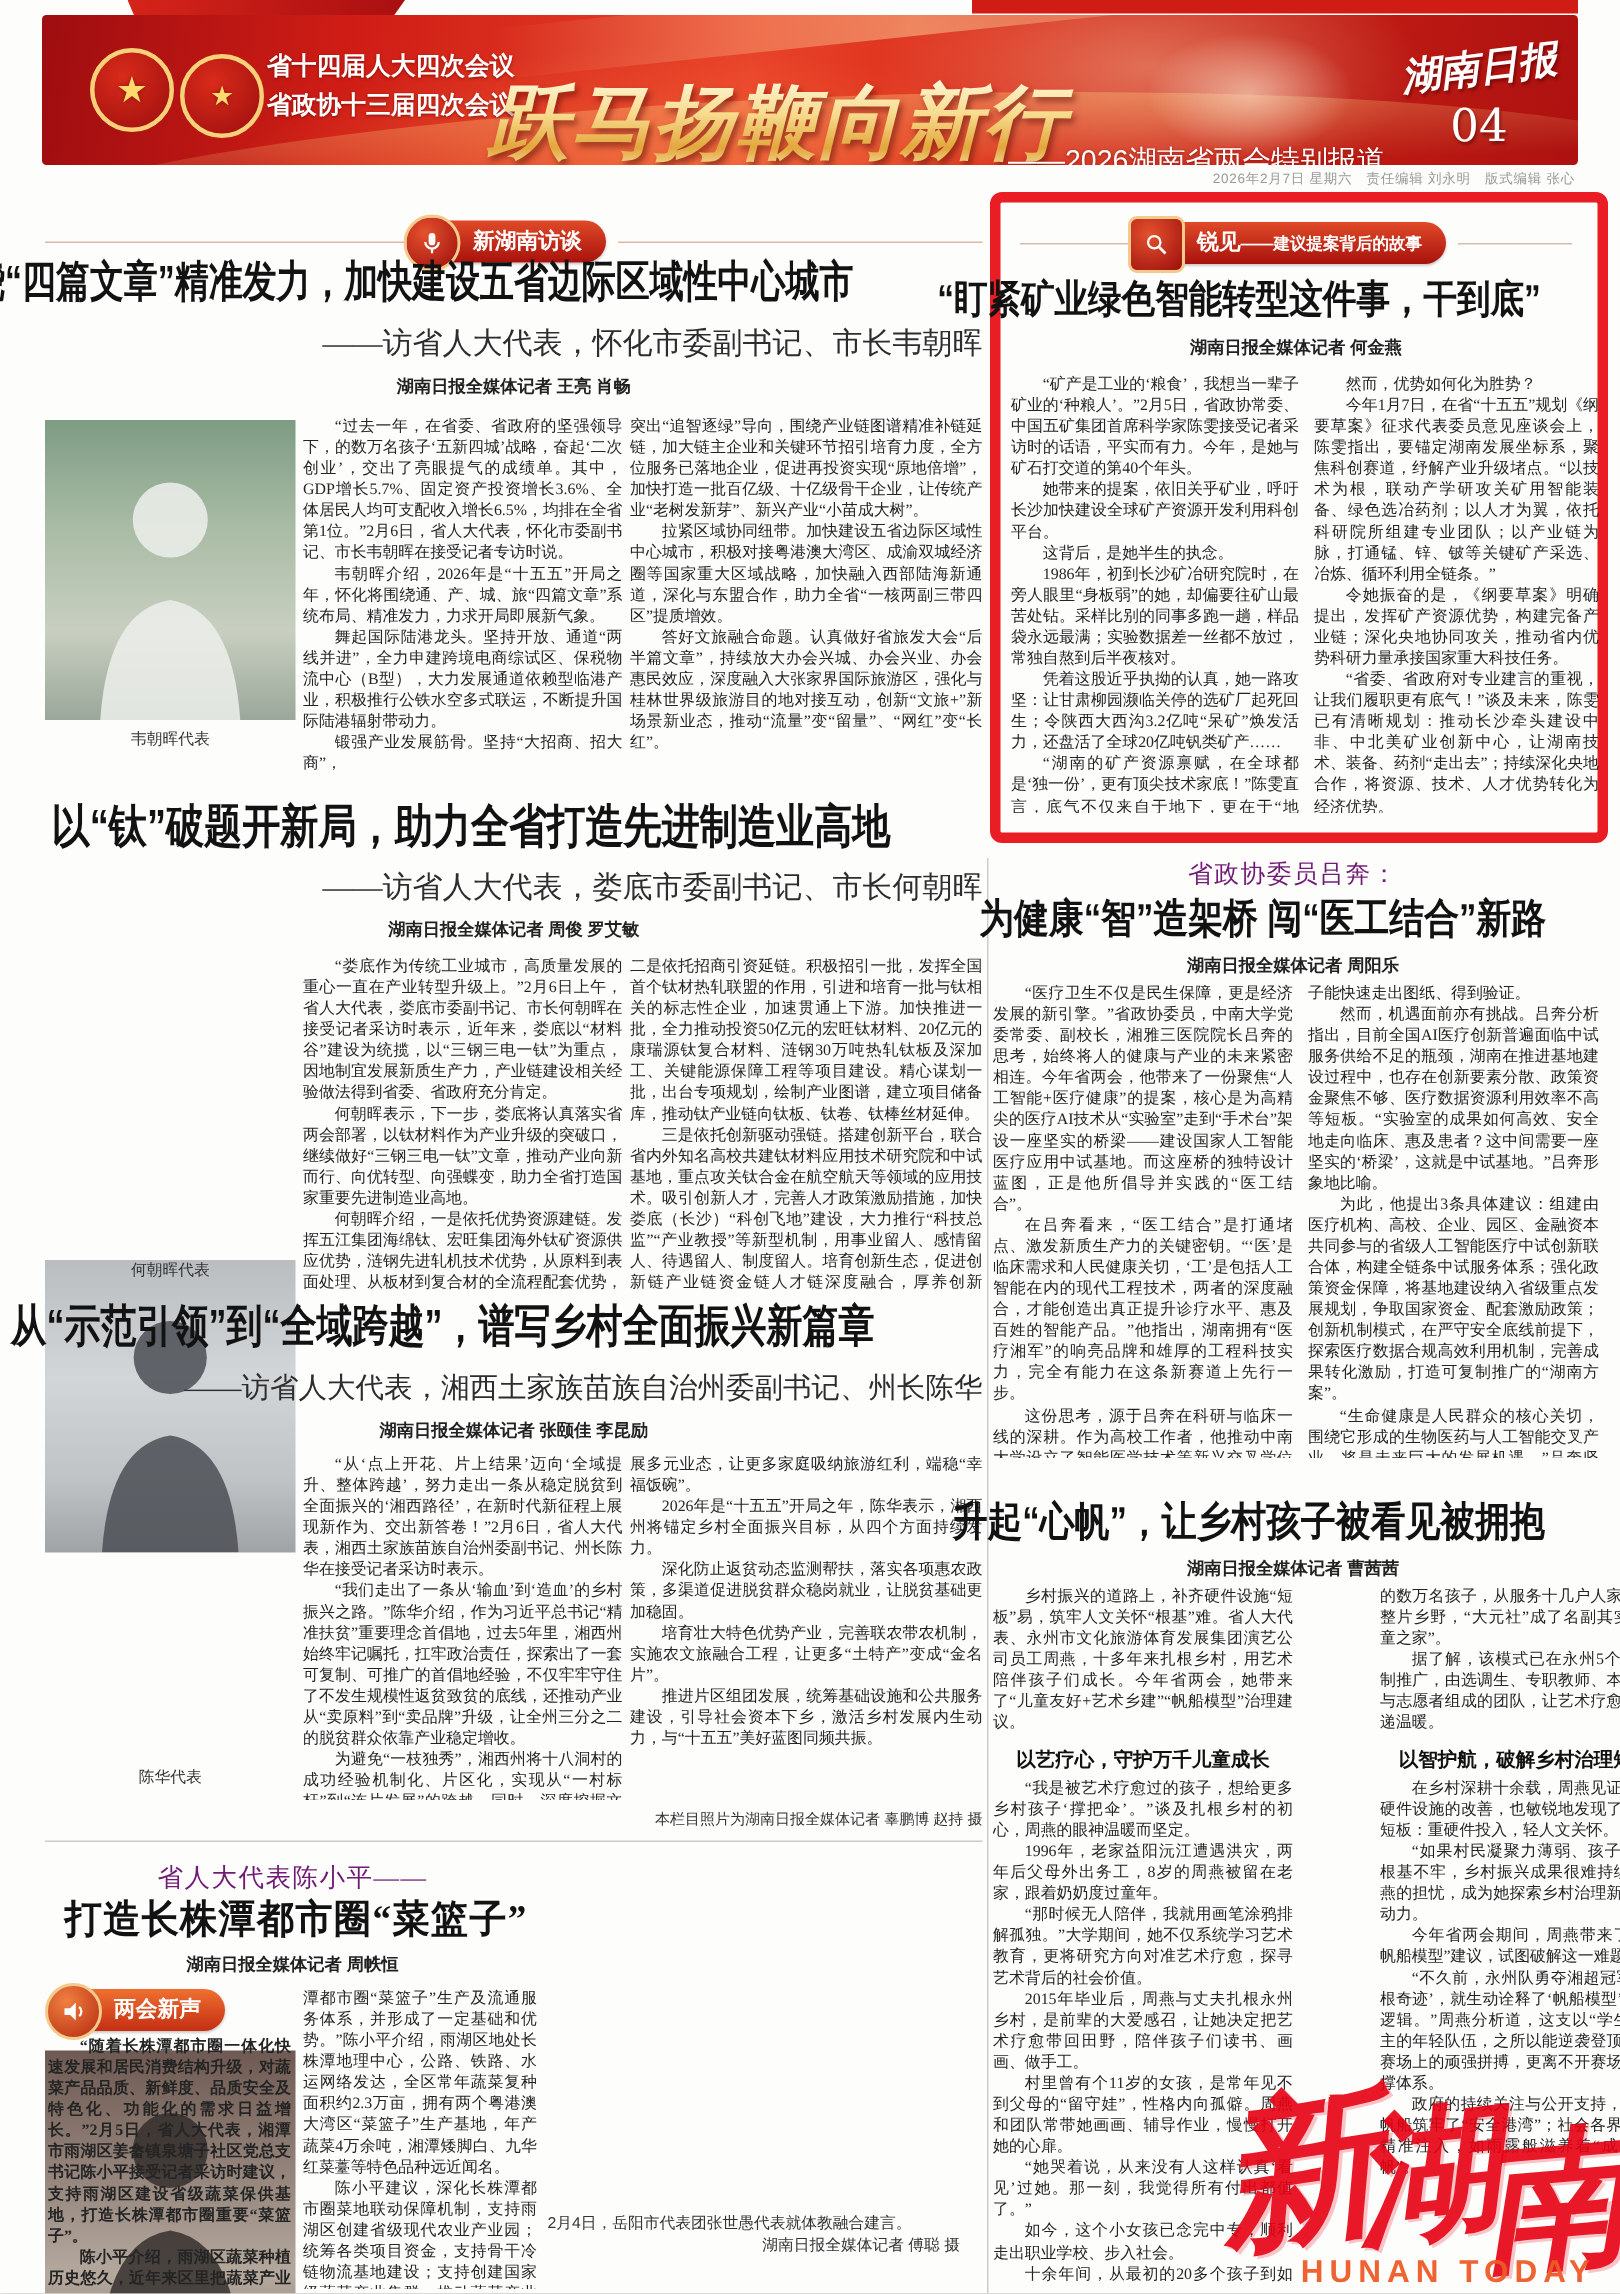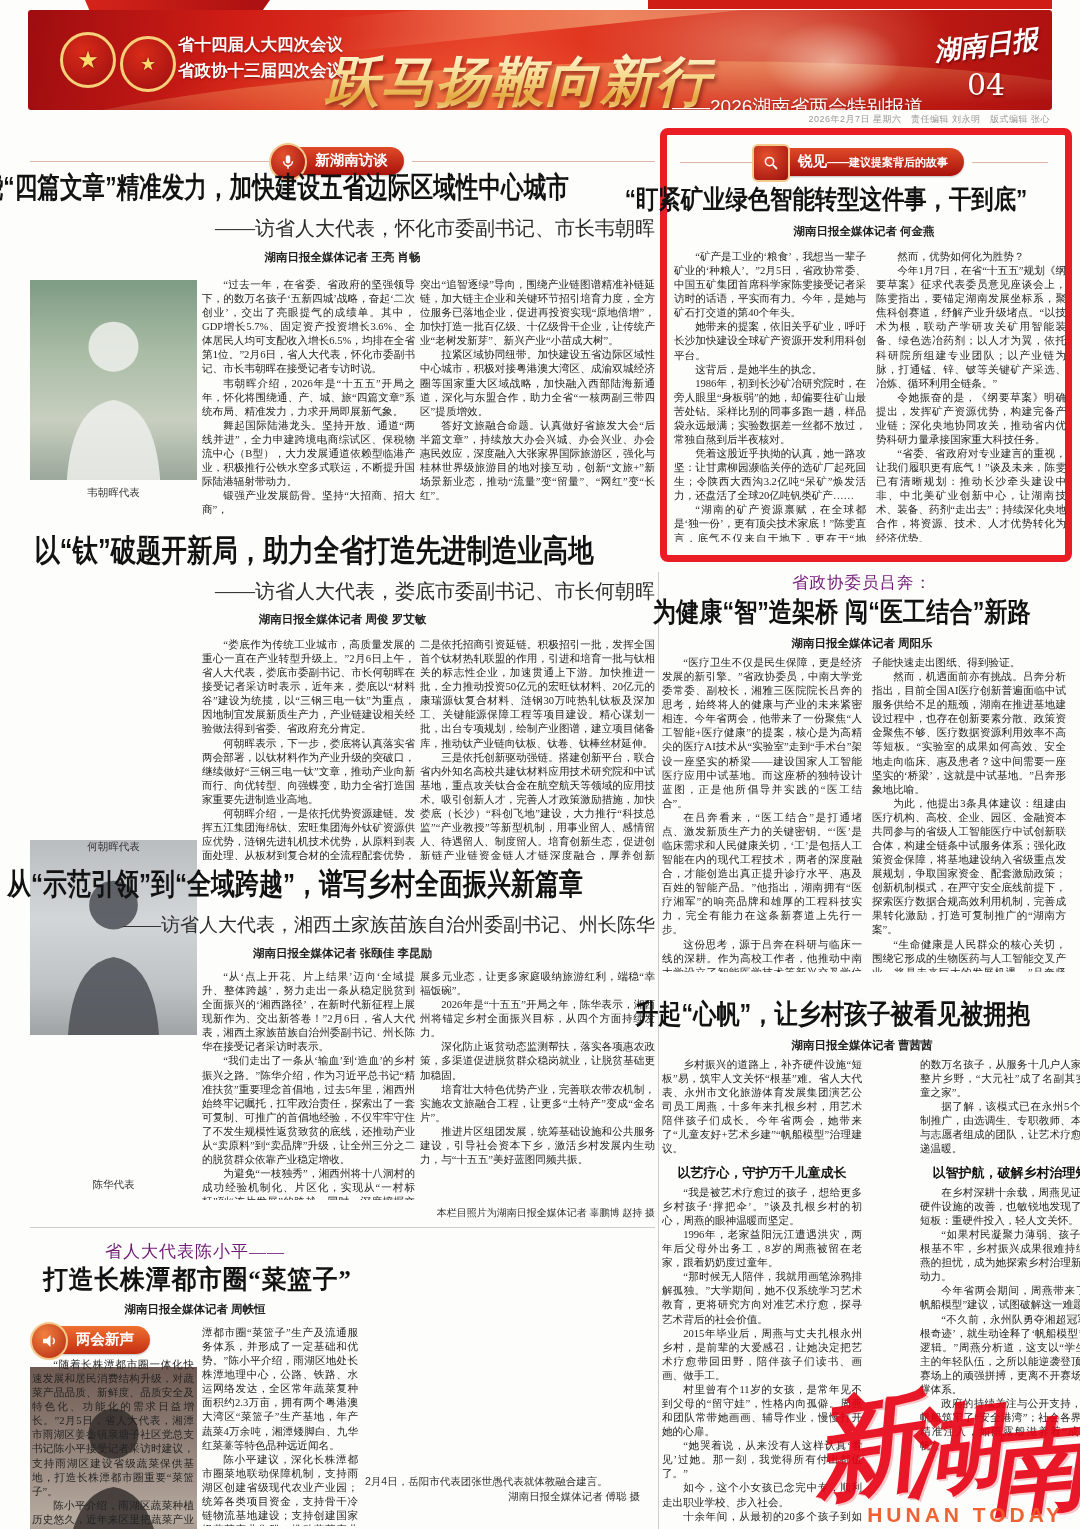--- a/index.html
+++ b/index.html
@@ -307,21 +307,21 @@
     <div class="tag-pill" style="background:linear-gradient(180deg,#ef7030,#c42e12);margin-left:14px;">
       <span class="ticon" style="background:radial-gradient(circle at 36% 30%,#f08040,#b52a10);">
         <svg viewBox="0 0 24 24">
             <polygon points="4,9 9,9 14,4 14,20 9,15 4,15" fill="#fff"></polygon>
             <path d="M17 8a5 5 0 0 1 0 8" stroke="#fff" fill="none" stroke-width="2"></path>
           </svg>
       </span>
       <span>两会新声</span>
     </div>
   </div>
-  <div class="abs col" style="left:32px;top:1358px;width:162px;height:168px;">
+  <div class="abs col" style="left:32px;top:1358px;width:162px;height:168px;font-weight:bold;">
       <p>“随着长株潭都市圈一体化快速发展和居民消费结构升级，对蔬菜产品品质、新鲜度、品质安全及特色化、功能化的需求日益增长。”2月5日，省人大代表，湘潭市雨湖区姜畲镇泉塘子社区党总支书记陈小平接受记者采访时建议，支持雨湖区建设省级蔬菜保供基地，打造长株潭都市圈重要“菜篮子”。</p>
       <p>陈小平介绍，雨湖区蔬菜种植历史悠久，近年来区里把蔬菜产业作为乡村振兴的支柱产业来抓，为近郊发展高品质蔬菜产业提供了强有力的政策支撑。</p>
     </div>
   <div class="abs col" style="left:202px;top:1326px;width:156px;height:200px;">
       <p class="noind">潭都市圈“菜篮子”生产及流通服务体系，并形成了一定基础和优势。”陈小平介绍，雨湖区地处长株潭地理中心，公路、铁路、水运网络发达，全区常年蔬菜复种面积约2.3万亩，拥有两个粤港澳大湾区“菜篮子”生产基地，年产蔬菜4万余吨，湘潭矮脚白、九华红菜薹等特色品种远近闻名。</p>
       <p>陈小平建议，深化长株潭都市圈菜地联动保障机制，支持雨湖区创建省级现代农业产业园；统筹各类项目资金，支持骨干冷链物流基地建设；支持创建国家级蔬菜产业集群，推动蔬菜产业全链条升级，打响湘潭“菜篮子”区域公用品牌。</p>
     </div>
 
   <div class="abs pcap" style="left:365px;top:1475px;width:290px;text-align:left;">2月4日，岳阳市代表团张世愚代表就体教融合建言。</div>
   <div class="abs pcap" style="left:365px;top:1490px;width:275px;text-align:right;">湖南日报全媒体记者 傅聪 摄</div>

